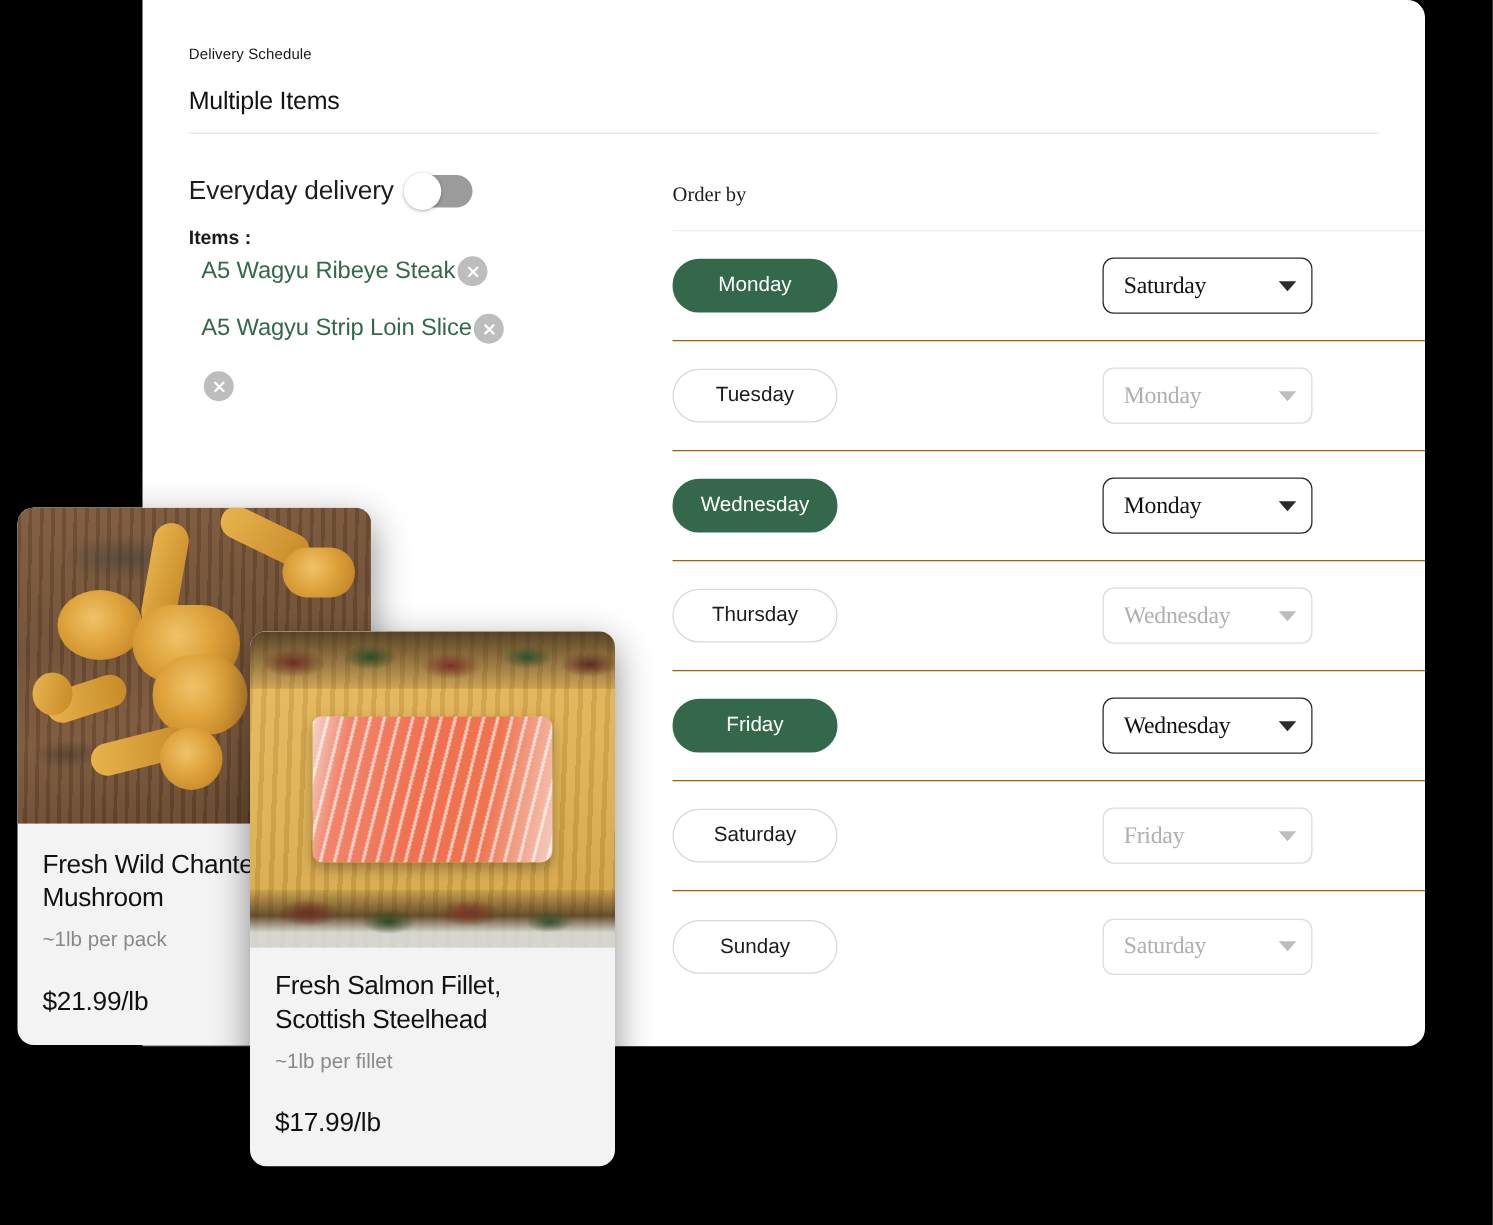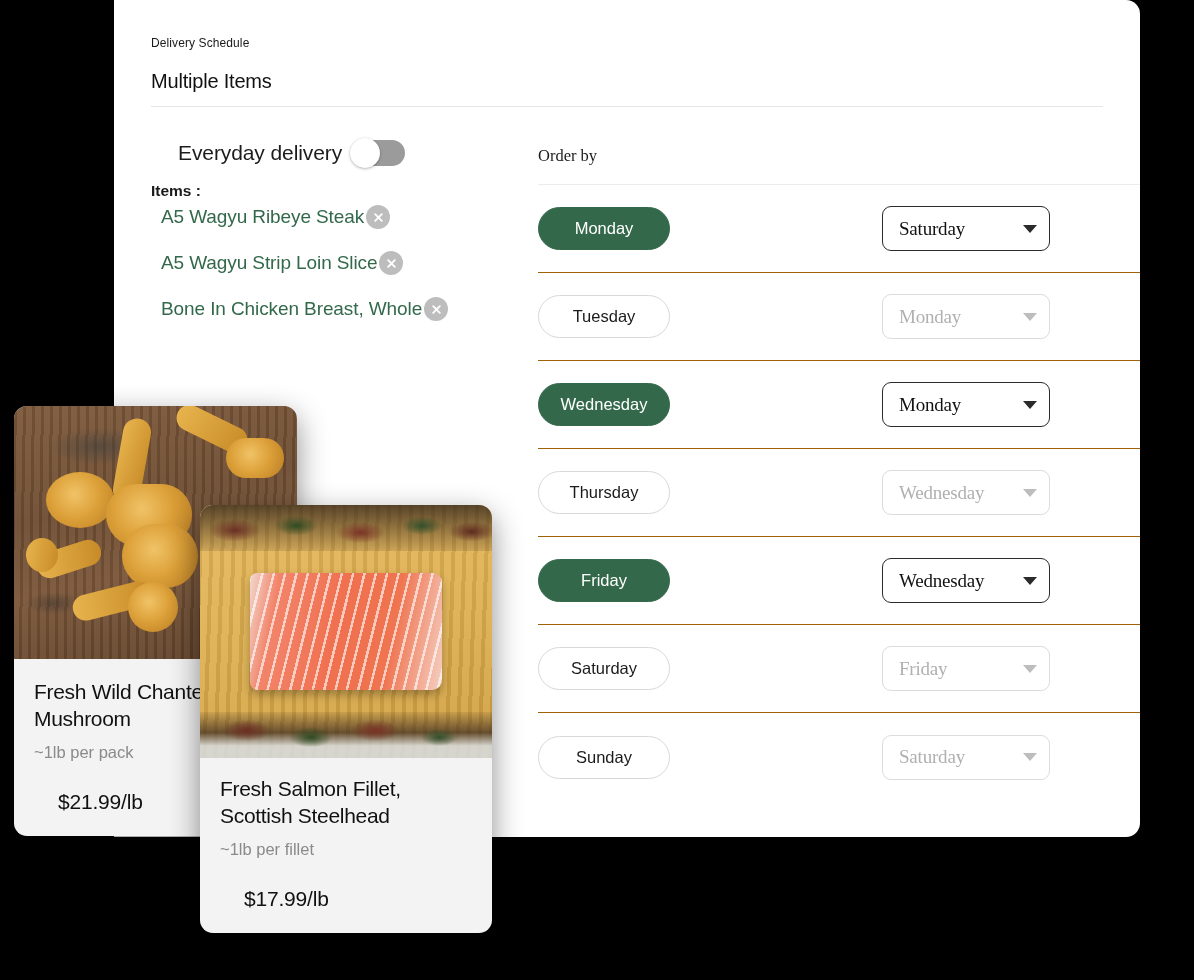--- a/index.html
+++ b/index.html
@@ -31,21 +31,21 @@
     font-size: 20px; color: #111; letter-spacing: -.2px;
   }
   .title-rule {
     position: absolute; left: 37px; top: 106px;
     width: 952px; height: 1px; background: #e6e6e6;
   }
 
   
   .everyday-row {
     position: absolute; left: 37px; top: 140px;
-    display: flex; align-items: center; gap: 13px; margin-left: 27px;
+    display: flex; align-items: center; gap: 13px;
   }
   .everyday-label { font-size: 21px; color: #1c1c1c; letter-spacing: -.1px; }
 
   .toggle {
     position: relative;
     width: 50px; height: 26px;
     border-radius: 13px;
     background: #9b9b9b;
     flex: none;
   }
@@ -136,21 +136,21 @@
     overflow: hidden;
     box-shadow: 0 10px 30px rgba(0,0,0,.45);
   }
   .card-photo { width: 100%; height: 253px; position: relative; overflow: hidden; }
   .card-body { padding: 18px 20px 22px 20px; }
   .card-title {
     font-size: 21px; color: #111; line-height: 1.28;
     letter-spacing: -.3px; font-weight: 400;
   }
   .card-sub { font-size: 16.5px; color: #8a8a8a; margin-top: 10px; }
-  .card-price { font-size: 21px; color: #111; margin-top: 28px; letter-spacing: -.2px; margin-left: 24px; }
+  .card-price { font-size: 21px; color: #111; margin-top: 28px; letter-spacing: -.2px; }
 
   #card-mushroom { left: 14px; top: 406px; width: 283px; }
   #card-mushroom .card-body { padding-top: 20px; }
   #card-mushroom .card-title { white-space: nowrap; }
   #card-salmon   { left: 200px; top: 505px; width: 292px; }
 
   
   .ph-wood {
     position: absolute; inset: 0;
     background:
@@ -237,21 +237,20 @@
         </div>
         <div class="item-row">
           <span class="item-name">A5 Wagyu Strip Loin Slice</span>
           <span class="remove-btn">
             <svg width="13" height="13" viewBox="0 0 13 13" aria-hidden="true">
               <path d="M3.2 3.2 L9.8 9.8 M9.8 3.2 L3.2 9.8" stroke="#ffffff" stroke-width="1.9" stroke-linecap="round"></path>
             </svg>
           </span>
         </div>
         <div class="item-row">
-          <span class="item-name">Bone In Chicken Breast, Whole</span>
           <span class="remove-btn">
             <svg width="13" height="13" viewBox="0 0 13 13" aria-hidden="true">
               <path d="M3.2 3.2 L9.8 9.8 M9.8 3.2 L3.2 9.8" stroke="#ffffff" stroke-width="1.9" stroke-linecap="round"></path>
             </svg>
           </span>
         </div>
       </div>
 
       <div class="sched">
         <div class="sched-head">

